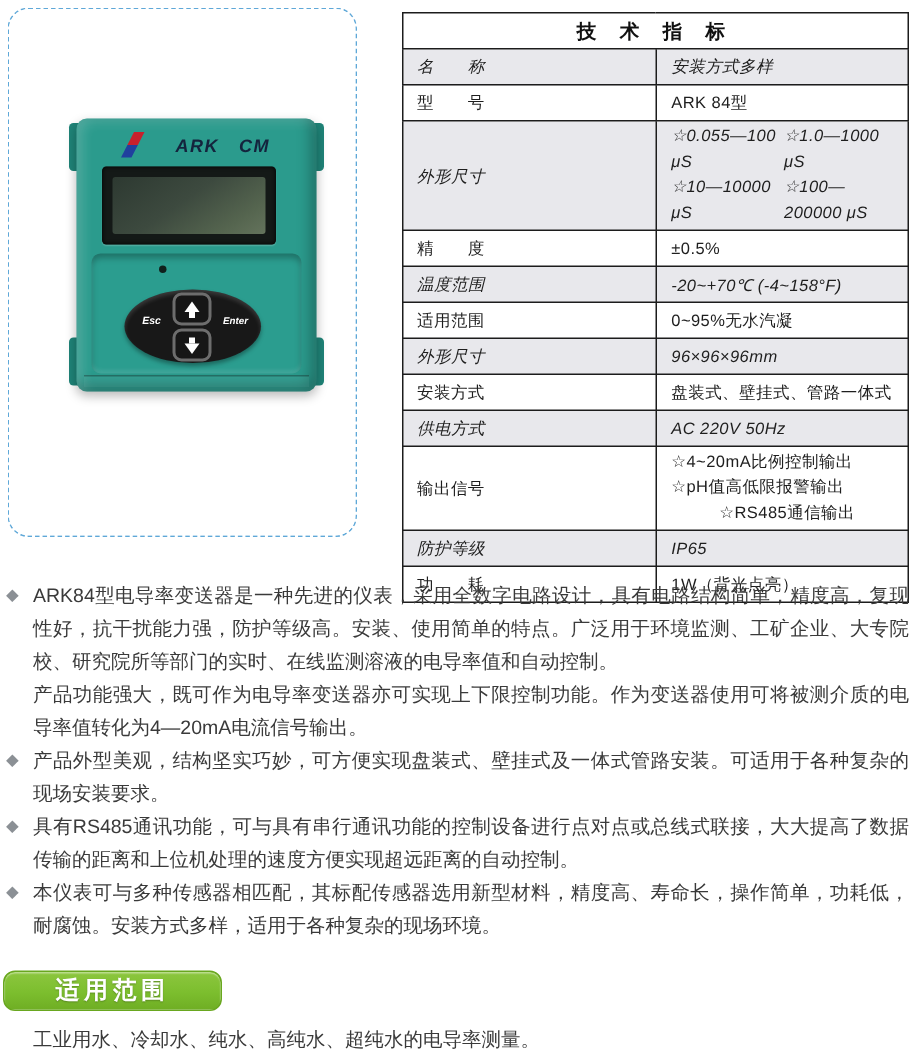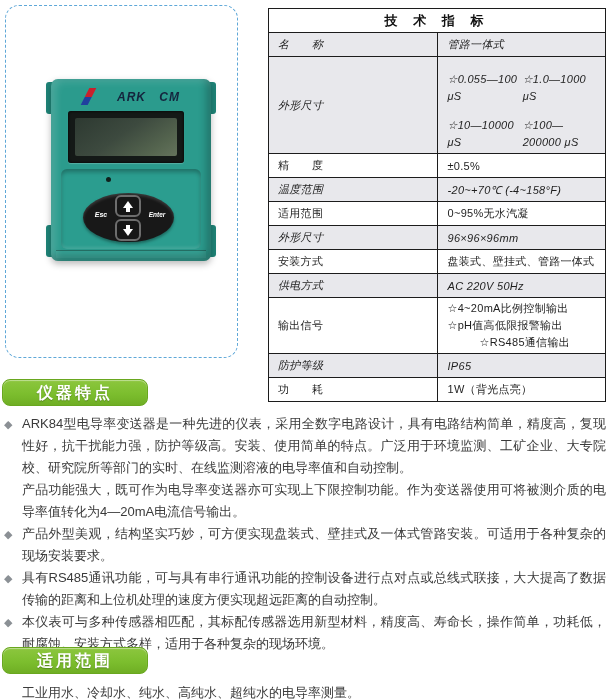--- a/index.html
+++ b/index.html
@@ -59,21 +59,21 @@
   .spec-wrap { position:absolute; left:268px; top:8px; width:338px; }
   table.spec { width:100%; border-collapse:collapse; table-layout:fixed;padding-left:42px; }
   .spec td { border:1px solid #1c1c1c; font-size:11px; color:#1e1e1e;
              padding:2px 4px 2px 10px; vertical-align:middle; letter-spacing:.3px; }
   .spec .th { text-align:center; font-size:13px; font-weight:bold;
               letter-spacing:6px; height:24px; padding:2px; color:#111; }
   .spec .lbl { width:64px; padding-left:9px; padding-right:2px; }
   .spec tr.r { height:24px; }
   .spec tr.tall { height:42px; }
   .spec tr.gray td { background:#e8e8ec;font-style:italic; }
-  .range-grid span { display:inline-block; width:49%; line-height:17px;margin-top:12px; }
+  .range-grid span { display:inline-block; width:49%; line-height:17px; }
   .out-line1 span { display:inline-block; margin-right:9px; line-height:17px; }
   .out-line2 { line-height:17px;margin-left:32px; }
 
   
   .section { position:absolute; left:0; width:610px; }
   .sec-features { top:379px; }
   .sec-scope    { top:647px; }
   .badge { position:relative; left:2px; width:146px; height:27px;
            background:linear-gradient(180deg,#8cc63e 0%,#7cbe2e 55%,#6fae24 100%);
            border:1px solid #69a71f; border-radius:8px;
@@ -127,21 +127,25 @@
 
   <div class="spec-wrap">
     <table class="spec">
       <tbody>
         <tr class="r">
             <td class="th" colspan="2">技 术 指 标</td>
           </tr>
 
         <tr class="r gray">
           <td class="lbl">名　　称</td>
-          <td>管路一体式</td>
+          <td>安装方式多样</td>
+        </tr>
+        <tr class="r">
+          <td class="lbl">型　　号</td>
+          <td>ARK 84型</td>
         </tr>
         <tr class="tall gray">
           <td class="lbl">外形尺寸</td>
           <td>
             <div class="range-grid">
               <span>☆0.055—100 μS</span><span>☆1.0—1000 μS</span><span>☆10—10000 μS</span><span>☆100—200000 μS</span>
             </div>
           </td>
         </tr>
         <tr class="r">
@@ -183,21 +187,20 @@
         </tr>
         <tr class="r">
           <td class="lbl">功　　耗</td>
           <td>1W（背光点亮）</td>
         </tr>
       </tbody>
     </table>
   </div>
 
   <div class="section sec-features">
-    <div class="badge">仪器特点</div>
     <div class="para-block">
       <div class="para">
         <span class="diamond">◆</span>
         <span>ARK84型电导率变送器是一种先进的仪表，采用全数字电路设计，具有电路结构简单，精度高，复现性好，抗干扰能力强，防护等级高。安装、使用简单的特点。广泛用于环境监测、工矿企业、大专院校、研究院所等部门的实时、在线监测溶液的电导率值和自动控制。</span>
       </div>
       <div class="para">
         <span>产品功能强大，既可作为电导率变送器亦可实现上下限控制功能。作为变送器使用可将被测介质的电导率值转化为4—20mA电流信号输出。</span>
       </div>
       <div class="para">
         <span class="diamond">◆</span>

